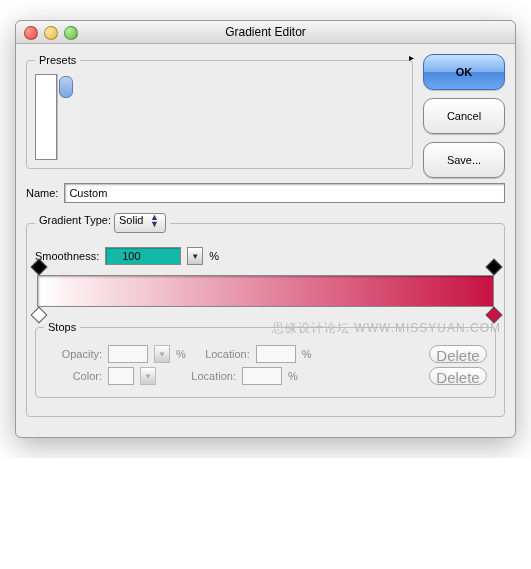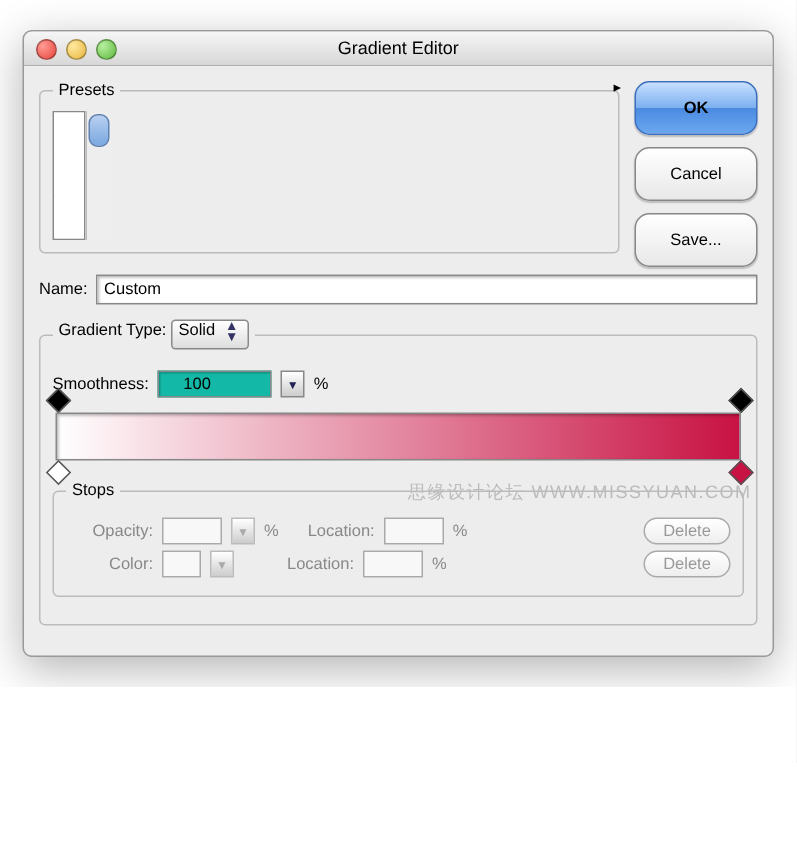--- a/index.html
+++ b/index.html
@@ -37,21 +37,21 @@
 .dia{width:10px;height:10px;transform:rotate(45deg);border:1px solid #555;background:#fff}
 .dia.b{background:#000}
 .dia.p{background:#c81243}
 .hexrow{display:flex;justify-content:space-between;font-weight:bold;font-size:13px;margin:6px 2px 8px}
 .stops{border:1px solid #bbb;border-radius:4px;padding:8px}
 .srow{display:flex;align-items:center;gap:6px;margin:4px 0;color:#888}
 .srow .lbl{width:58px;text-align:right}
 .srow .lbl2{width:58px;text-align:right}
 .mini{width:38px;height:16px;border:1px solid #aaa;background:#f8f8f8}
 .mini2{width:24px;height:16px;border:1px solid #aaa;background:#f8f8f8}
-.dbtn{width:58px;height:18px;border:1px solid #aaa;border-radius:9px;background:linear-gradient(#fff,#eee);color:#999;font-size:11px}
+.dbtn{width:58px;height:18px;border:1px solid #aaa;border-radius:9px;background:linear-gradient(#fff,#eee);color:#999;font-size:15px}
 .watermark{position:absolute;right:14px;top:276px;color:#bbb;font-size:12px;letter-spacing:1px}
 </style>
 </head>
 <body>
 
 <div class="window">
  <div class="titlebar">
   <span class="tbtn tred"></span>
   <span class="tbtn tyel"></span>
   <span class="tbtn tgrn"></span>

